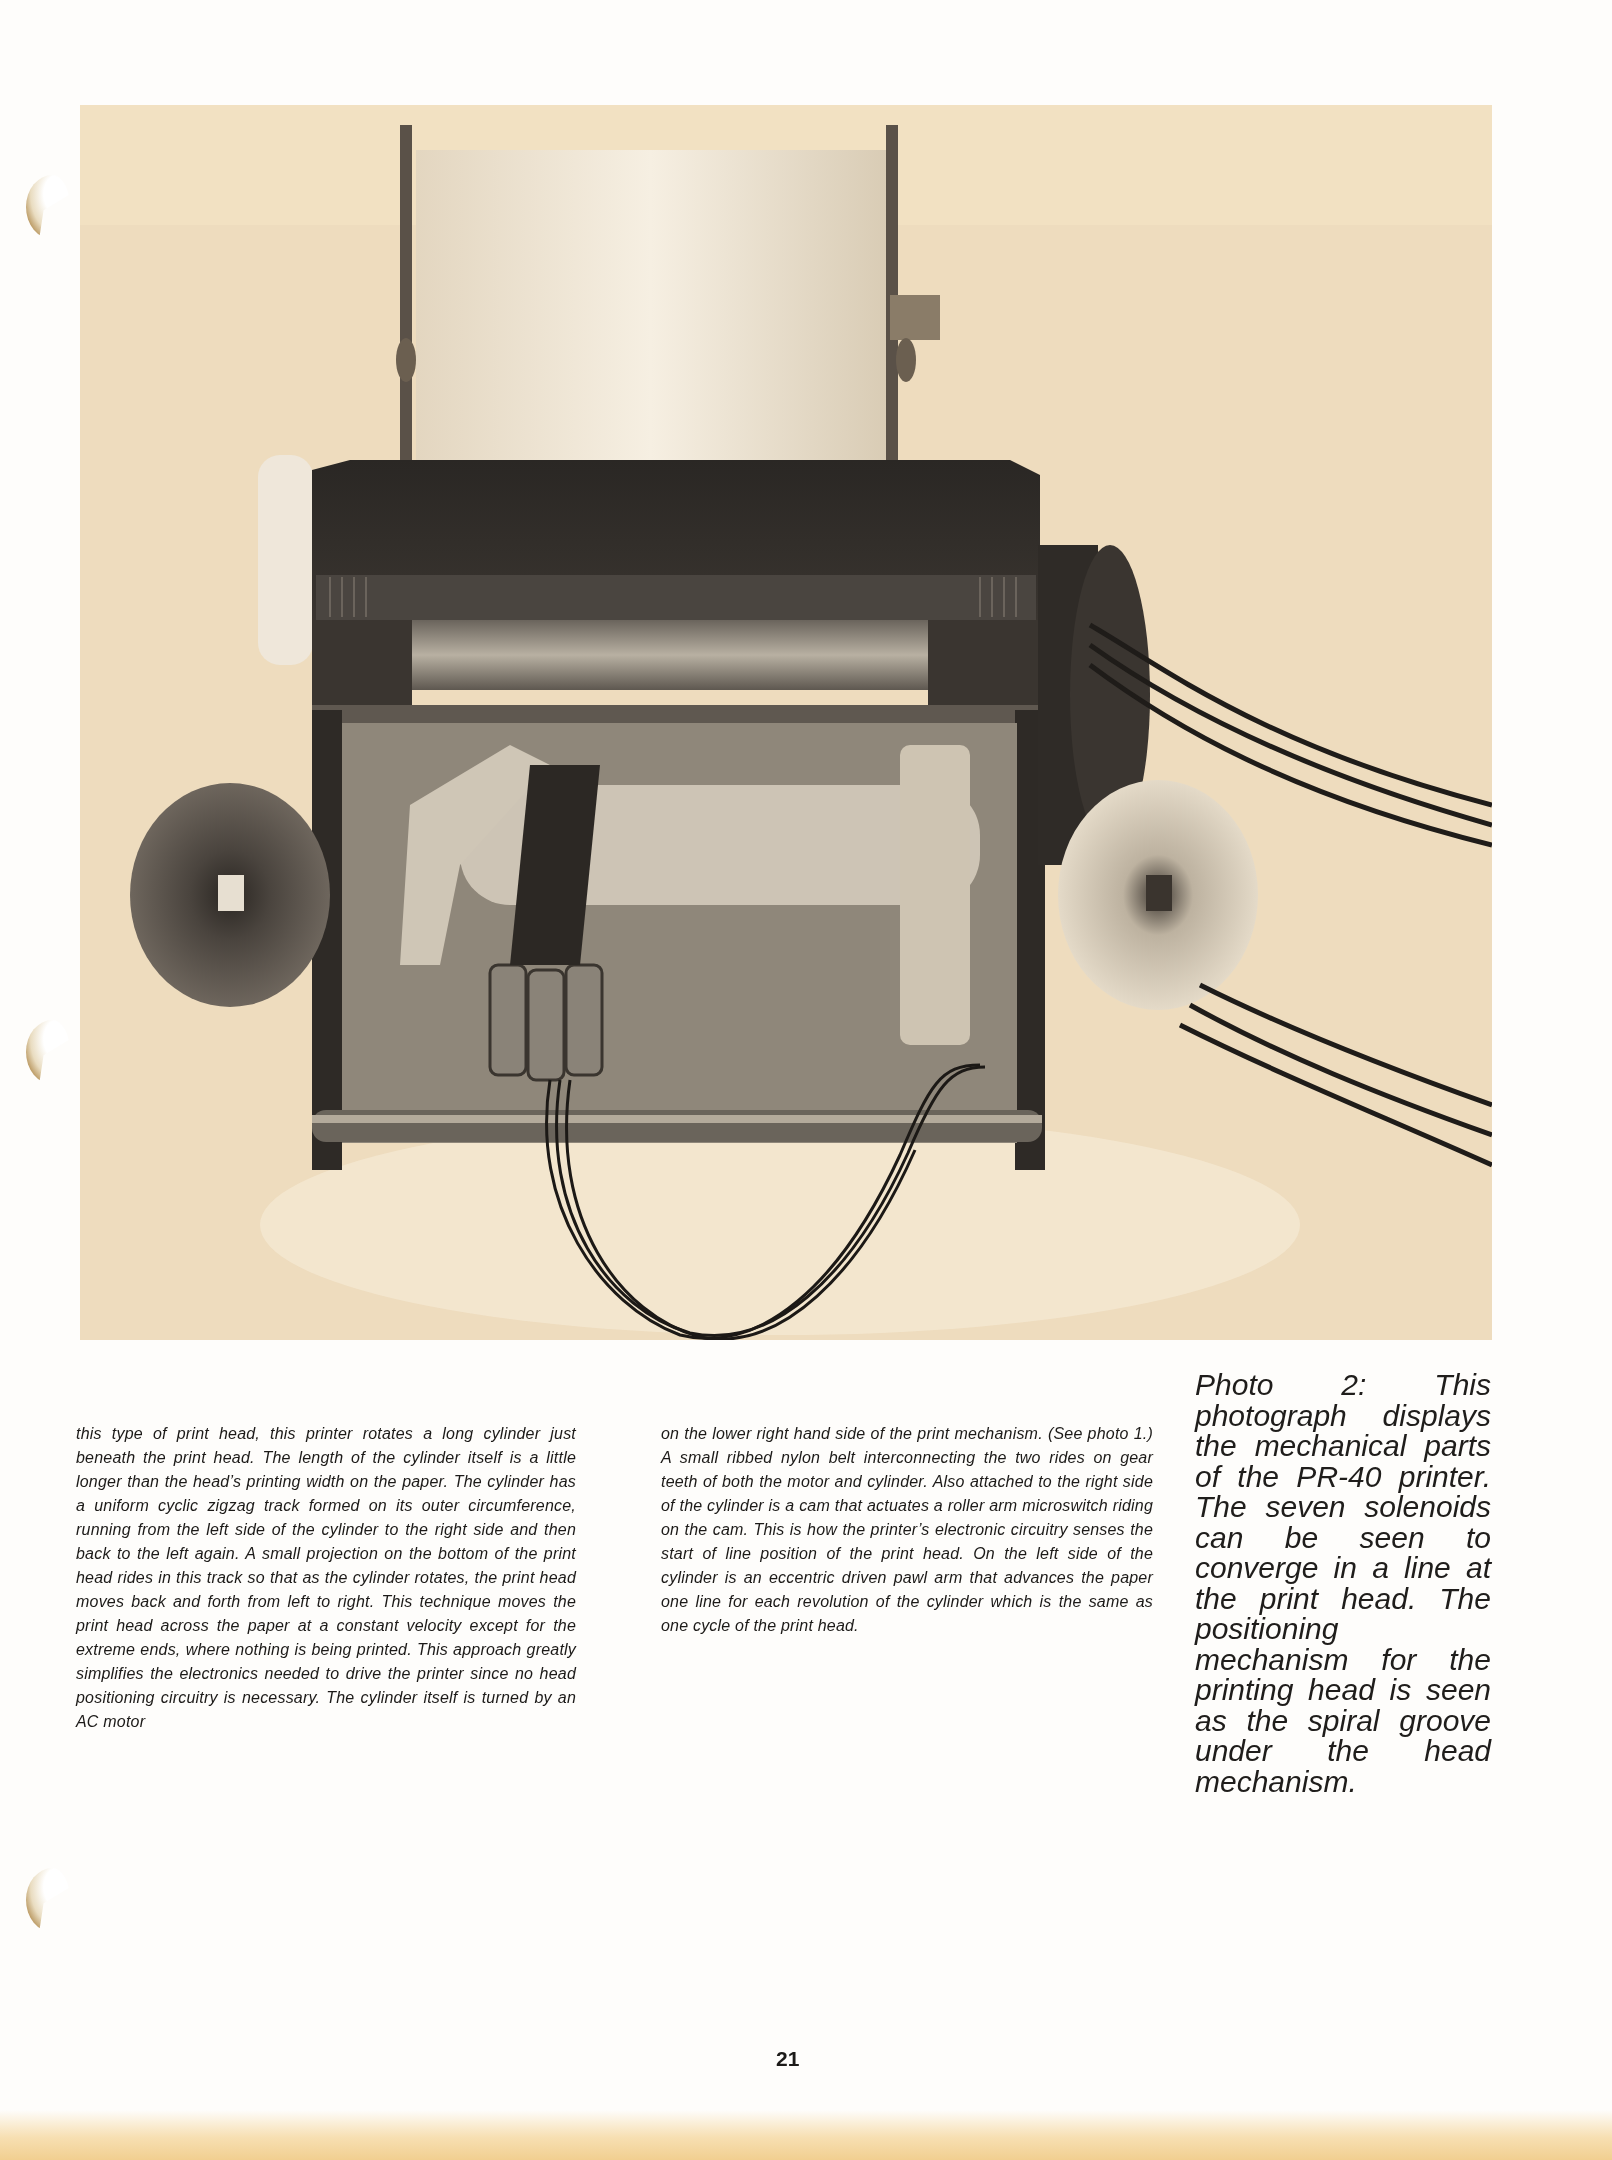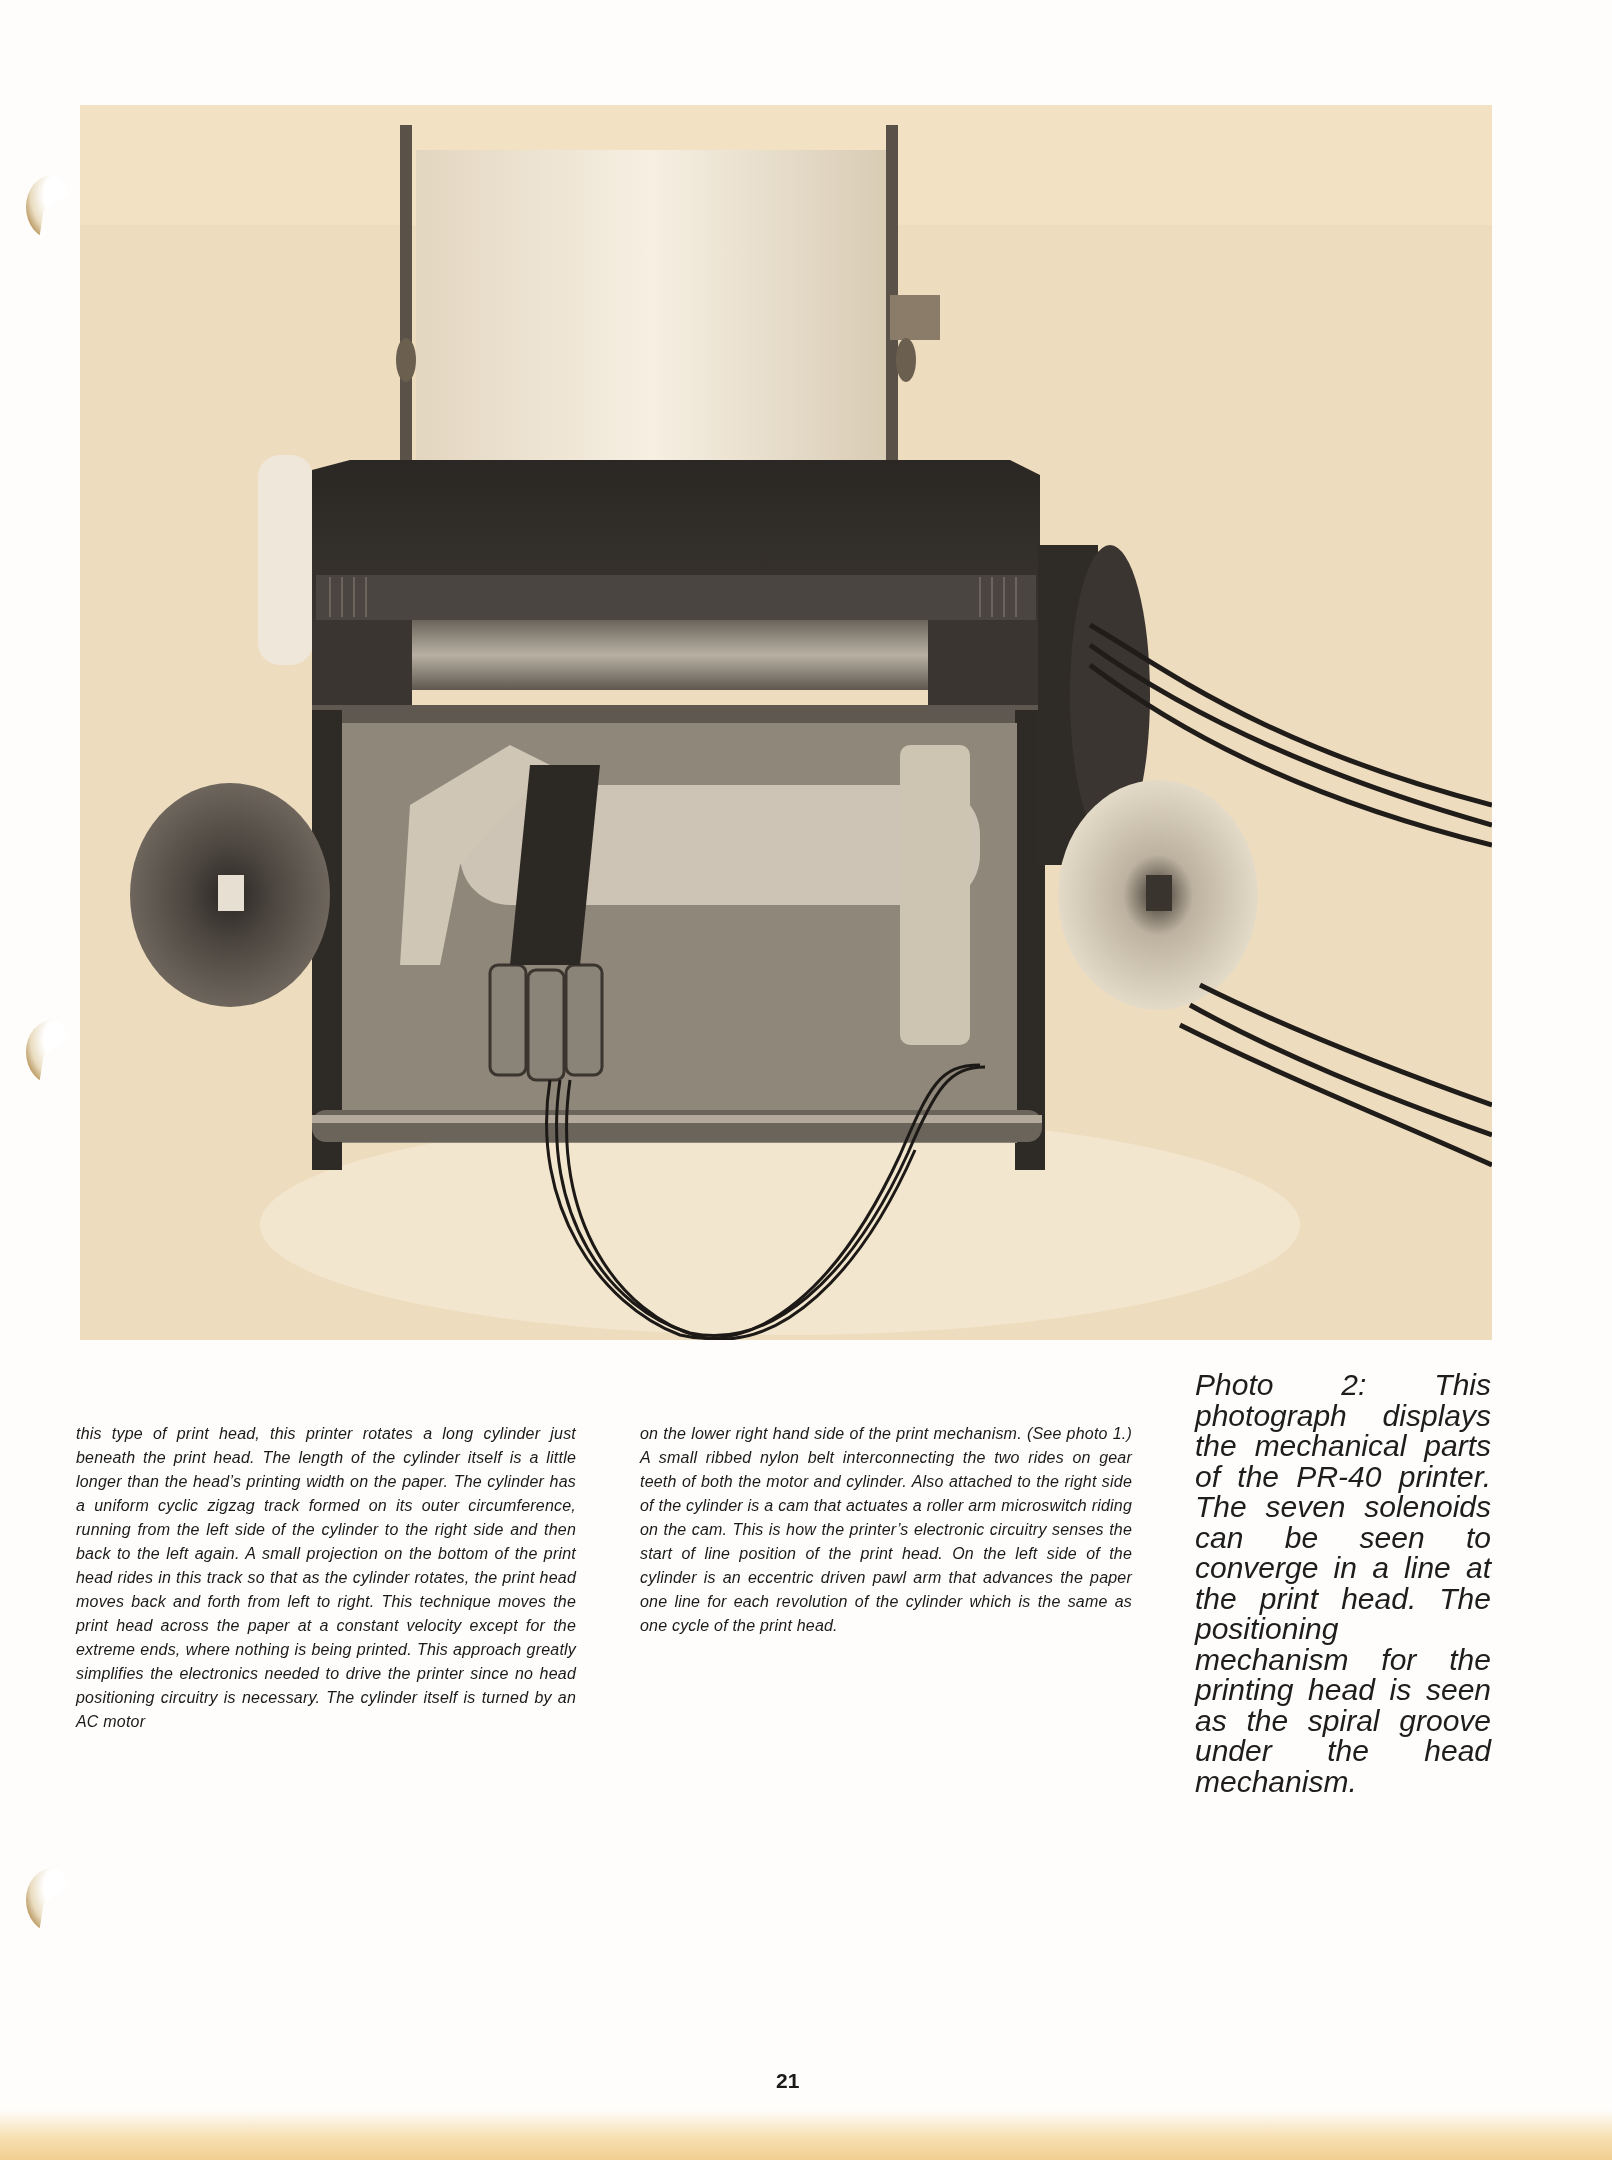--- a/index.html
+++ b/index.html
@@ -22,29 +22,29 @@
   }
   #photo svg { position: absolute; left: 0; top: 0; width: 100%; height: 100%; }
   .col {
     position: absolute; top: 1422px;
     font-size: 16px; line-height: 24px;
     text-align: justify; letter-spacing: 0.2px; font-style: italic;
   }
   .col p { margin: 0; }
   .col p.indent { text-indent: 40px; }
   #col-left { left: 76px; width: 500px; }
-  #col-mid { left: 640px; width: 492px; }
+  #col-mid { left: 661px; width: 492px; }
   #caption {
     position: absolute; left: 1195px; top: 1370px; width: 296px;
     font-style: italic; font-size: 30px; line-height: 30.5px;
     text-align: justify; color: #1f1d1b;
   }
   #page-number {
     position: absolute; left: 776px; top: 2047px;
-    font-weight: bold; font-size: 21px; margin-top: 22px;
+    font-weight: bold; font-size: 21px;
   }
   #bottom-stain {
     position: absolute; left: 0; top: 2110px; width: 1612px; height: 50px;
     background: linear-gradient(180deg, rgba(255,255,255,0) 0%, #f7dfb2 55%, #f1cf90 100%);
   }
 </style>
 </head>
 <body>
 
 <div class="binder-hole" style="top:175px;"></div>

